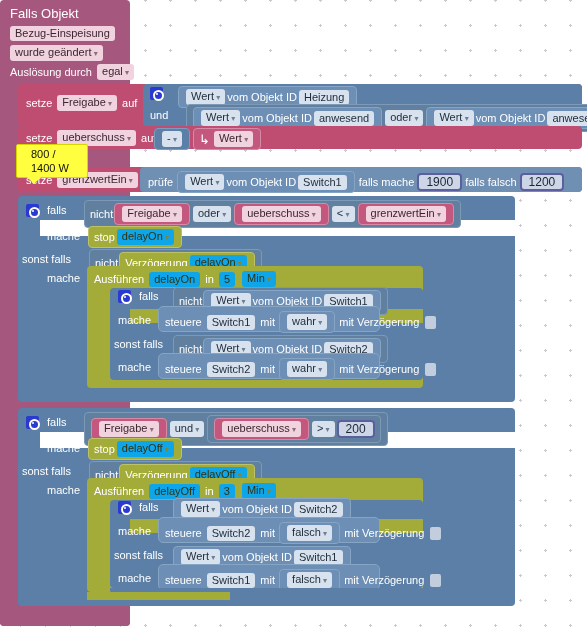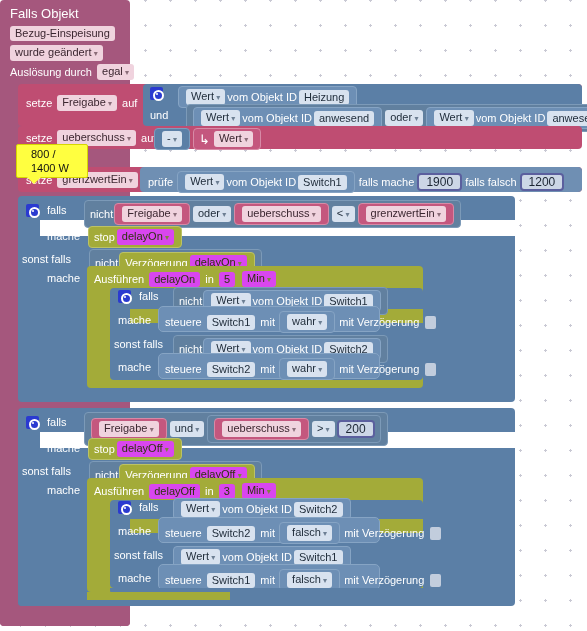--- a/index.html
+++ b/index.html
@@ -50,21 +50,21 @@
   .pill-b {
     display:inline-block;
     background:#d8e2ef; color:#1d2a38;
     border-radius:3px; padding:1px 5px; margin:0 2px;
     line-height:13px; vertical-align:middle; white-space:nowrap;
   }
   .pill-b.dd::after{ content:" \25BE"; font-size:8px; color:#6d7f93; }
 
   .pill-o {
     display:inline-block;
-    background:#d946ef; color:#2f3310;
+    background:#0ea5e9; color:#2f3310;
     border-radius:3px; padding:1px 5px; margin:0 2px;
     line-height:13px; vertical-align:middle; white-space:nowrap;
   }
   .pill-o.dd::after{ content:" \25BE"; font-size:8px; color:#7d853f; }
 
   .numfield{
     display:inline-block; background:#ccd6e6; color:#1b2533;
     border:2px solid #5b5f9e; border-radius:4px;
     padding:0 7px; line-height:14px; vertical-align:middle;
     font-size:12px;

